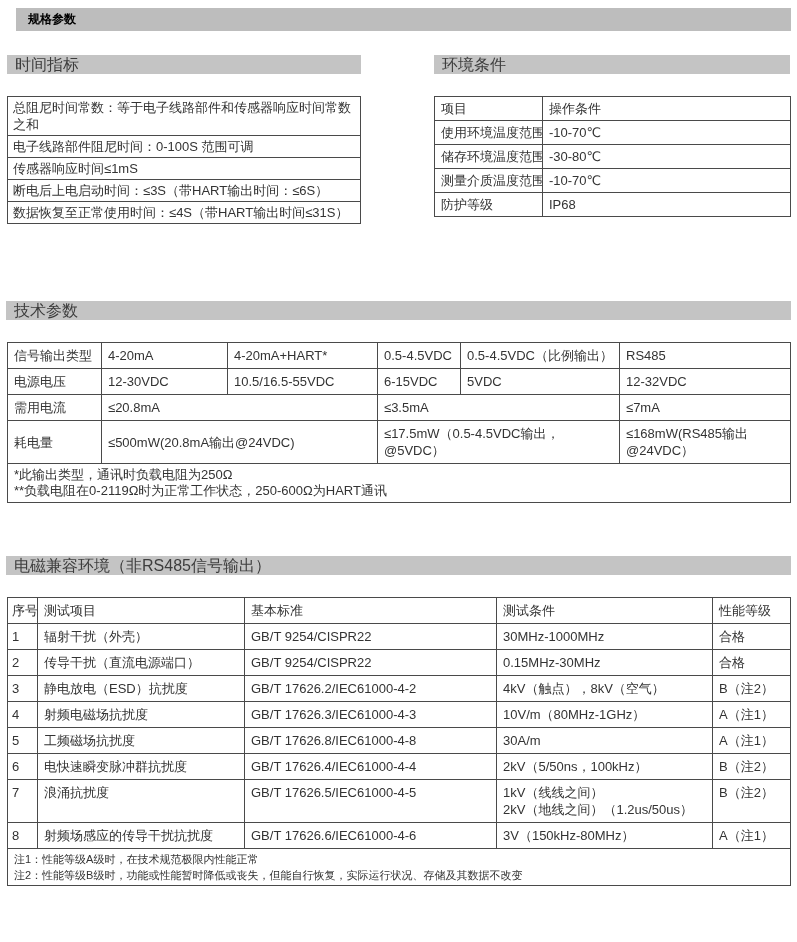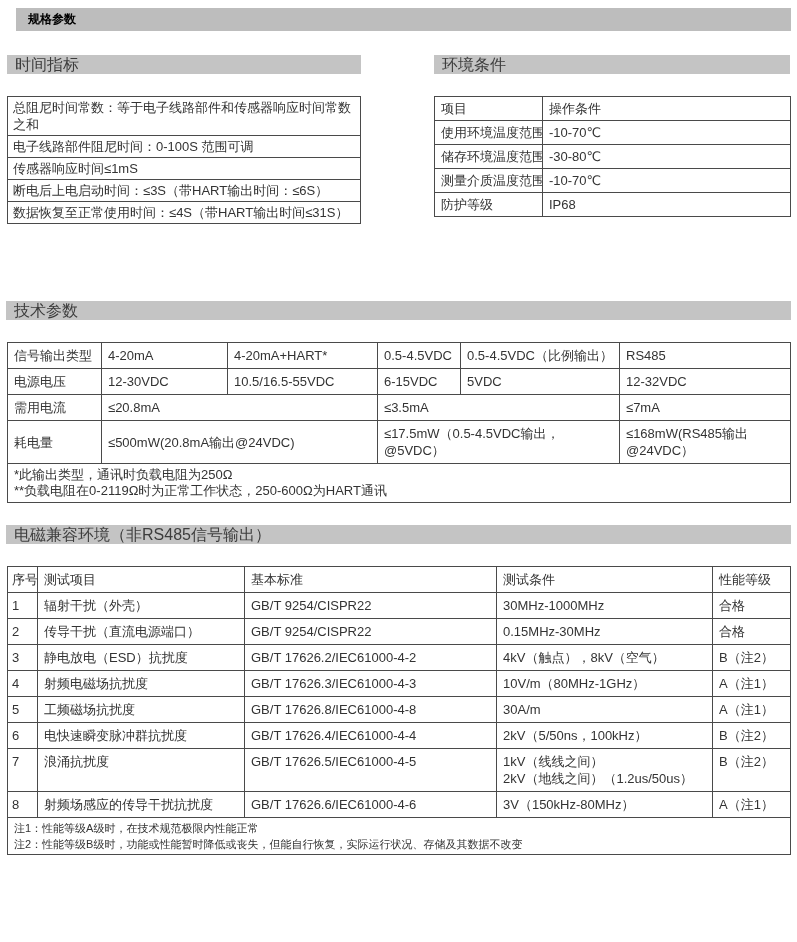--- a/index.html
+++ b/index.html
@@ -11,21 +11,21 @@
     margin:8px 6px 0 16px; height:23px; line-height:23px;
     background:#bdbdbd; color:#000000; font-size:12px; font-weight:bold;
     padding-left:12px;
   }
 
   .section-bar {
     height:19px; line-height:19px; background:#c4c4c4; color:#3d3d3d;
     font-size:16px; padding-left:8px;
   }
   .bar-tech { margin:77px 6px 0 6px; }
-  .bar-emc  { margin:22px 6px 0 6px; }
+  .bar-emc  { margin:53px 6px 0 6px; }
 
   .two-col { display:flex; justify-content:space-between; margin:24px 7px 0 7px; }
   .col-left  { width:354px; }
   .col-right { width:356px; }
 
   table.tbl { border-collapse:collapse; table-layout:fixed; font-size:13px; color:#333; }
   .tbl td {
     border:1px solid #4a4a4a; padding:4px 6px; line-height:17px;
     vertical-align:middle; overflow:hidden; white-space:nowrap;
   }

